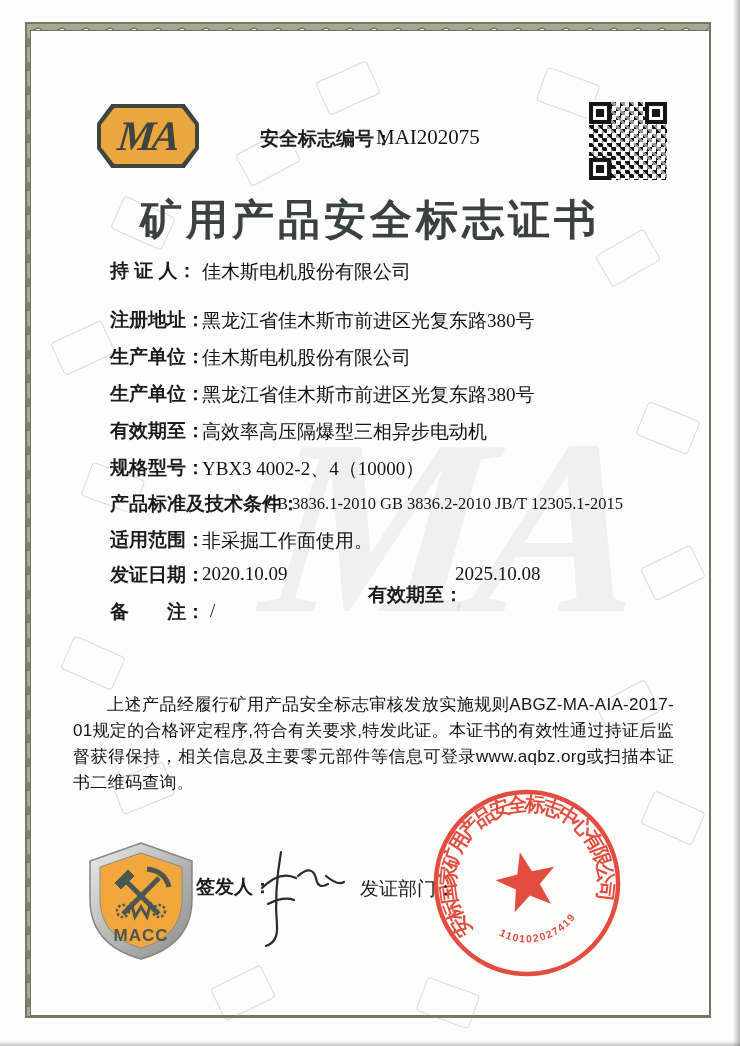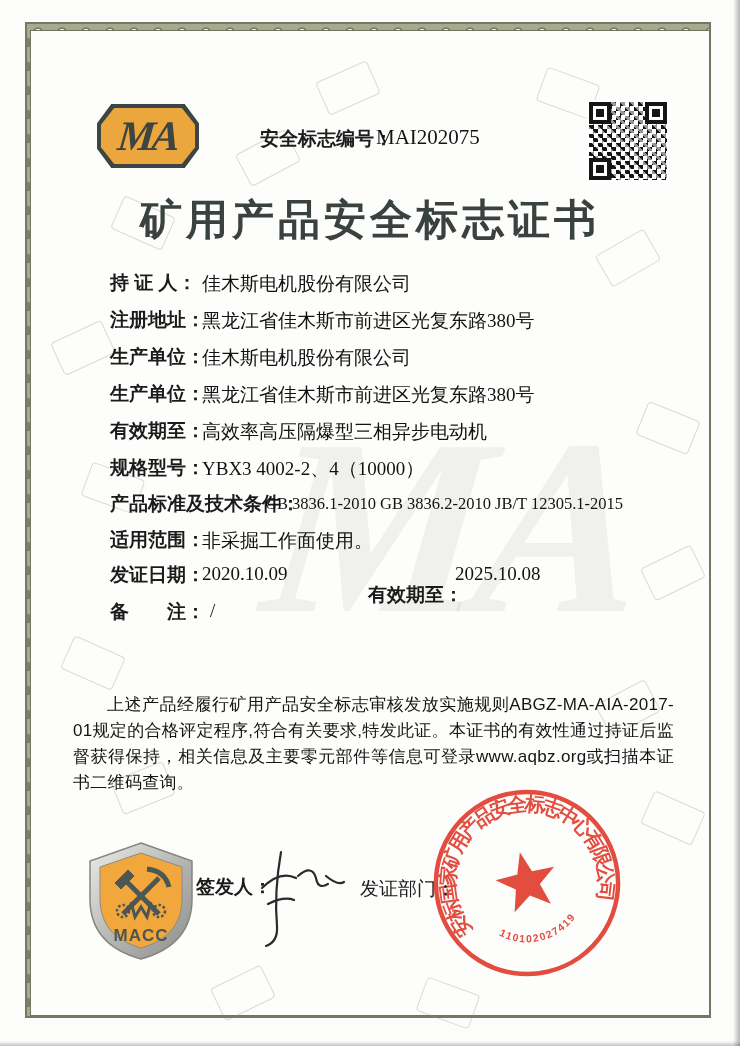--- a/index.html
+++ b/index.html
@@ -120,21 +120,21 @@
     <div class="certno-label">安全标志编号：</div>
     <div class="certno-value">MAI202075</div>
     <div class="qr">
       <div class="fp tl"></div>
       <div class="fp tr"></div>
       <div class="fp bl"></div>
     </div>
 
     <div class="title">矿用产品安全标志证书</div>
 
-    <div class="row" style="top:270px">
+    <div class="row" style="top:258px">
       <span class="lab">持 证 人：</span>
       <span class="val">佳木斯电机股份有限公司</span>
     </div>
     <div class="row" style="top:307px">
       <span class="lab">注册地址：</span>
       <span class="val">黑龙江省佳木斯市前进区光复东路380号</span>
     </div>
     <div class="row" style="top:344px">
       <span class="lab">生产单位：</span>
       <span class="val">佳木斯电机股份有限公司</span>

